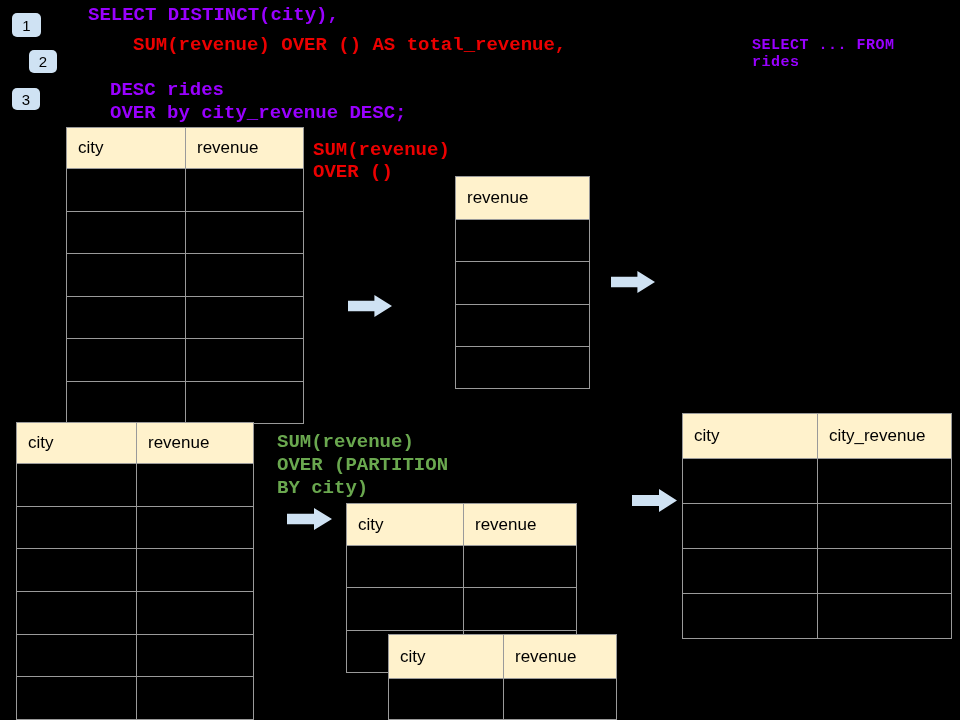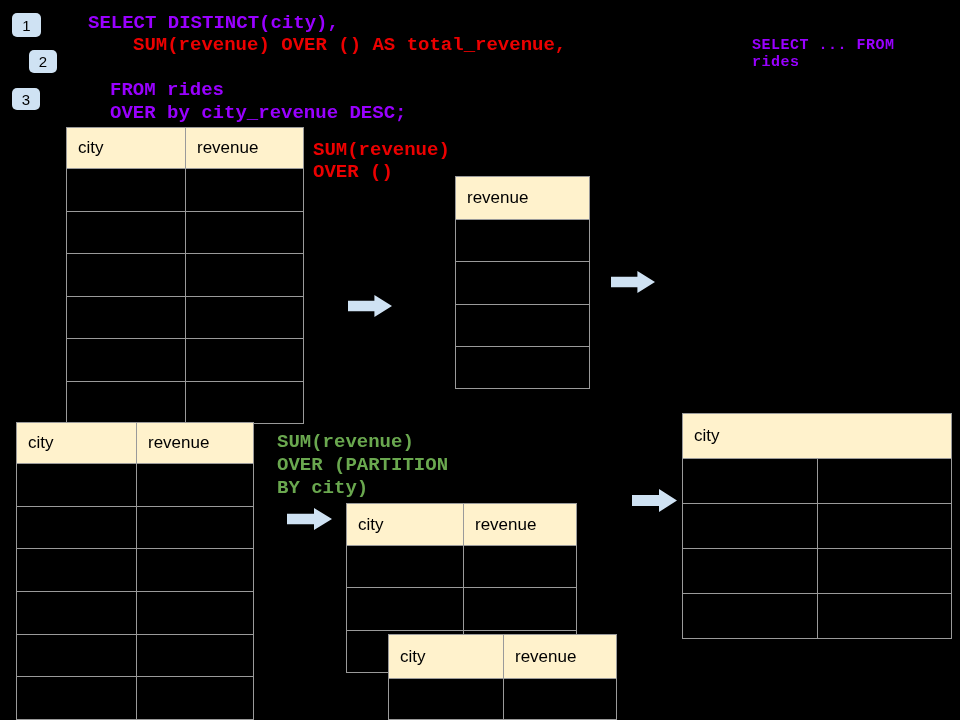--- a/index.html
+++ b/index.html
@@ -63,23 +63,23 @@
 </style>
 </head>
 <body>
 
 <div class="slide">
 
   <div class="badge" style="left:12px; top:13px; width:29px; height:24px;">1</div>
   <div class="badge" style="left:29px; top:50px; width:28px; height:23px;">2</div>
   <div class="badge" style="left:12px; top:88px; width:28px; height:22px;">3</div>
 
-  <div class="mono purple" style="left:88px;  top:12px;">SELECT DISTINCT(city),</div>
+  <div class="mono purple" style="left:88px;  top:4px;">SELECT DISTINCT(city),</div>
   <div class="mono red" style="left:133px; top:34px;">SUM(revenue) OVER () AS total_revenue,</div>
-  <div class="mono purple" style="left:110px; top:79px;">FROM rides</div>
+  <div class="mono purple" style="left:110px; top:79px;">DESC rides</div>
   <div class="mono purple" style="left:110px; top:102px;">OVER by city_revenue DESC;</div>
 
   <div class="mono small purple" style="left:752px; top:37px;">SELECT ... FROM
 rides</div>
 
   <div class="mono red" style="left:313px; top:139px;">SUM(revenue)
 OVER ()</div>
 
   <div class="mono green label3" style="left:277px; top:431px;">SUM(revenue)
 OVER (PARTITION
@@ -200,20 +200,21 @@
         <div class="c" style="flex:1;"></div>
       </div>
     <div class="row" style="height:40px;"></div>
   </div>
 
   <div class="arrow" style="left:632px; top:489px; width:45px; height:23px;"></div>
 
   <div class="tbl" style="left:682px; top:413px; width:270px;">
     <div class="hdr" style="height:44px;">
       <div class="hc" style="width:135px;">city</div>
+      <div class="hc" style="flex:1;">city_revenue</div>
     </div>
     <div class="row" style="height:44px;">
         <div class="c" style="width:135px;"></div>
         <div class="c" style="flex:1;"></div>
       </div>
     <div class="row" style="height:44px;">
         <div class="c" style="width:135px;"></div>
         <div class="c" style="flex:1;"></div>
       </div>
     <div class="row" style="height:44px;">

